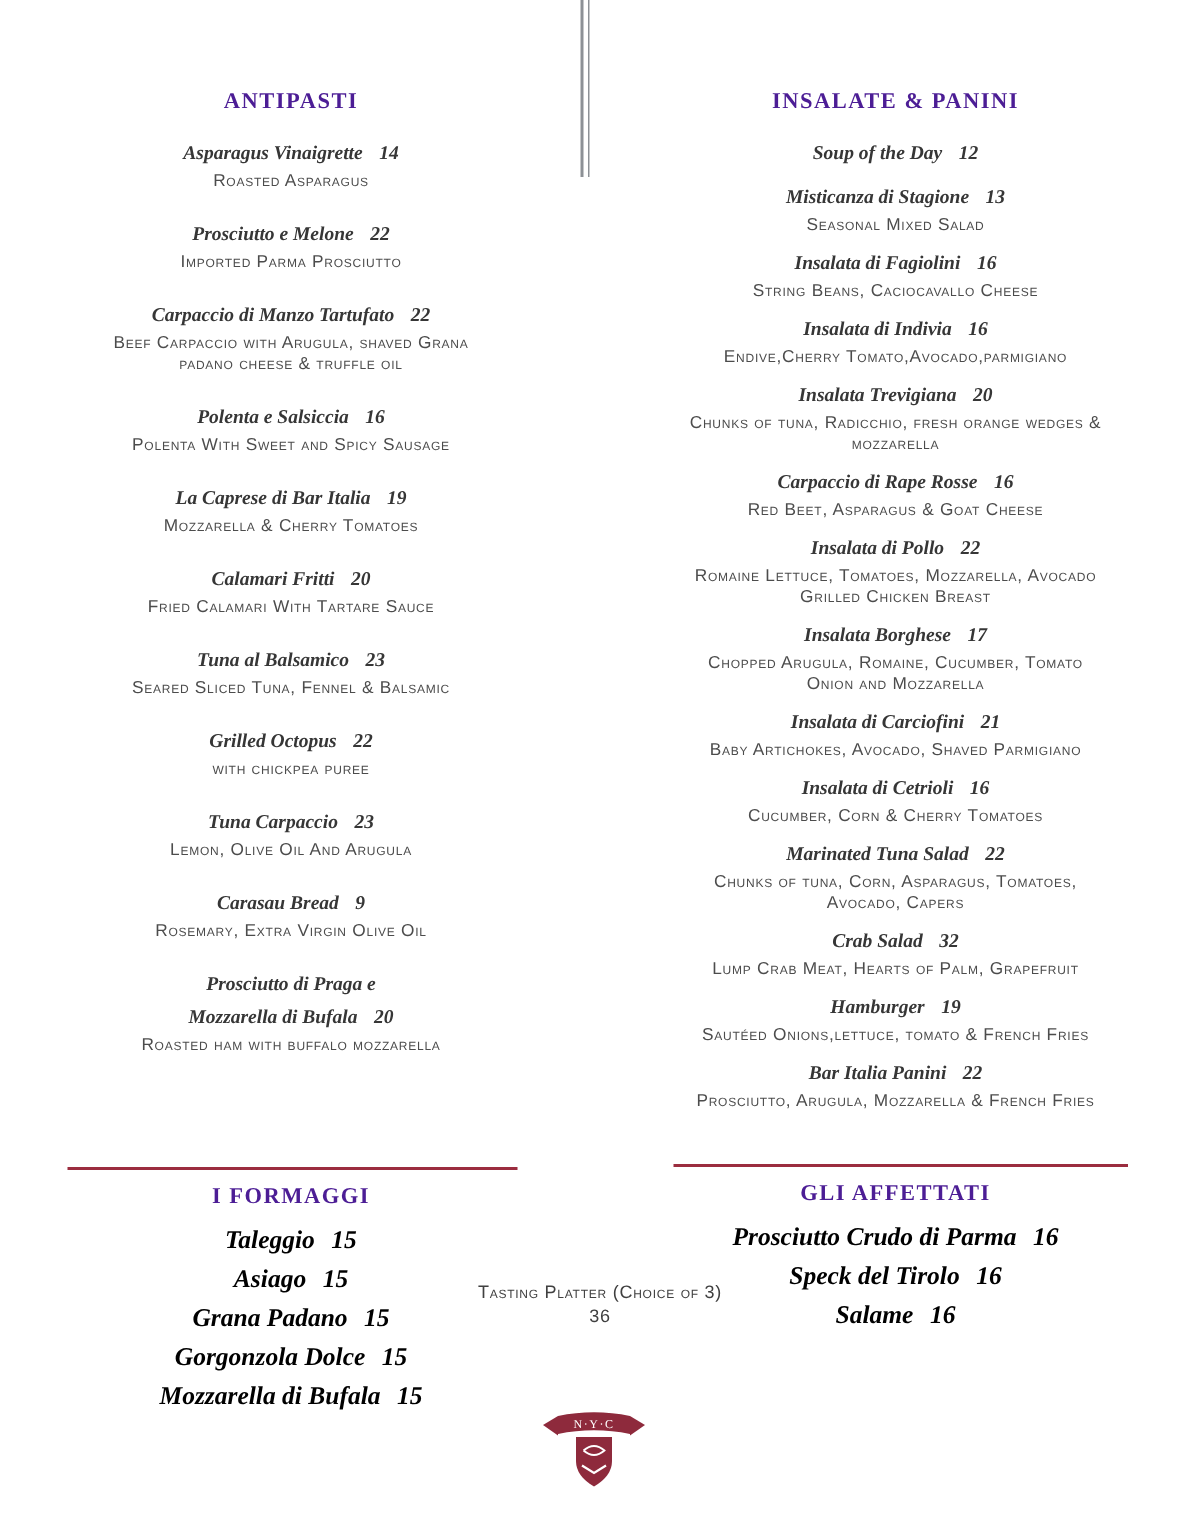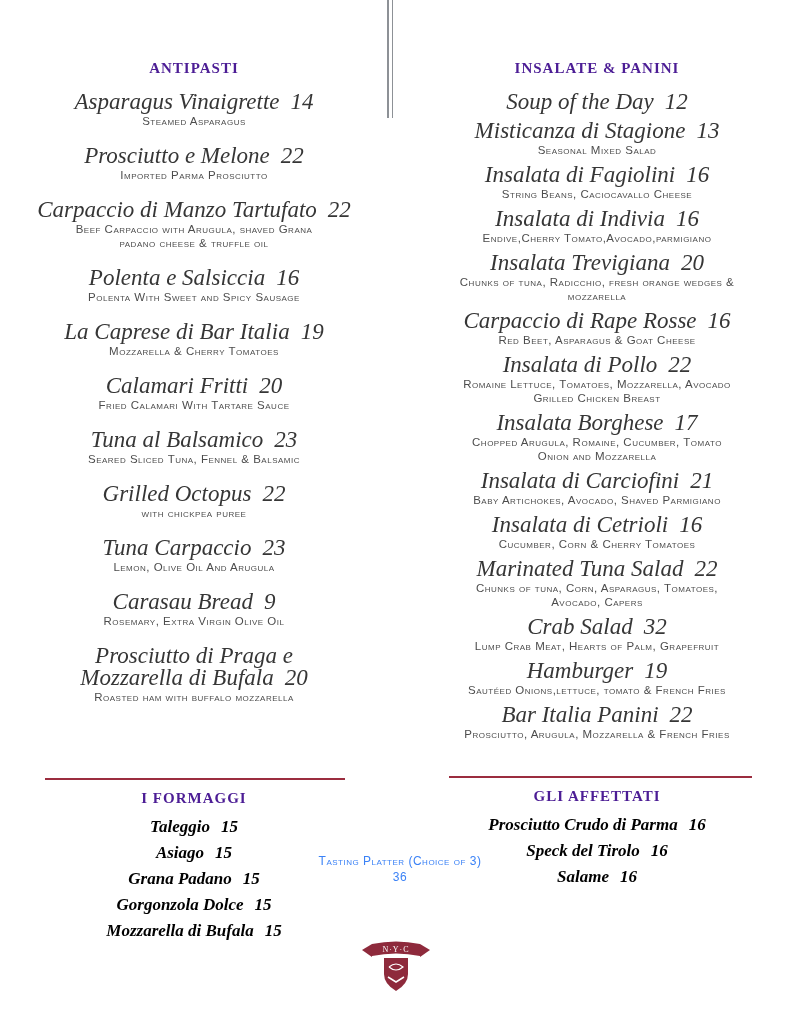--- a/index.html
+++ b/index.html
@@ -27,22 +27,22 @@
     font-weight: bold;
     letter-spacing: 1px;
     color: #4c1d95;
   }
   .section-title.small-gap { margin-bottom: 7px; }
 
   .menu-item { margin-bottom: 17px; }
   .col-right .menu-item { margin-bottom: 7px; }
 
   .item-head {
-    font-size: 23px;
-    font-weight: normal;
+    font-size: 13px;
+    font-weight: bold;
     font-style: italic;
     color: #363636;
     line-height: 22px;
     white-space: pre-line;
   }
   .item-price { margin-left: 11px; }
 
   .item-desc {
     margin-top: 1px;
     font-family: "Liberation Sans", sans-serif;
@@ -71,40 +71,40 @@
   }
 
   .tasting {
     position: absolute;
     left: 288px; top: 853px; width: 224px;
     text-align: center;
     font-family: "Liberation Sans", sans-serif;
     font-variant: small-caps;
     font-size: 12px;
     letter-spacing: 0.5px;
-    color: #3b82f6;
+    color: #404040;
     line-height: 16px;
   }
 
   .logo { position: absolute; left: 358px; top: 938px; width: 76px; height: 66px; }
 </style>
 </head>
 <body>
 
 <div class="page">
 
   <div class="vline l"></div>
   <div class="vline r"></div>
 
   <section class="col col-left">
     <h2 class="section-title">ANTIPASTI</h2>
     <div id="antipasti-items">
         <div class="menu-item">
           <div class="item-head"><span class="item-name">Asparagus Vinaigrette</span><span class="item-price">14</span></div>
-          <div class="item-desc">Steamed Asparagus</div>
+          <div class="item-desc">Roasted Asparagus</div>
         </div>
         <div class="menu-item">
           <div class="item-head"><span class="item-name">Prosciutto e Melone</span><span class="item-price">22</span></div>
           <div class="item-desc">Imported Parma Prosciutto</div>
         </div>
         <div class="menu-item">
           <div class="item-head"><span class="item-name">Carpaccio di Manzo Tartufato</span><span class="item-price">22</span></div>
           <div class="item-desc">Beef Carpaccio with Arugula, shaved Grana
 padano cheese &amp; truffle oil</div>
         </div>

